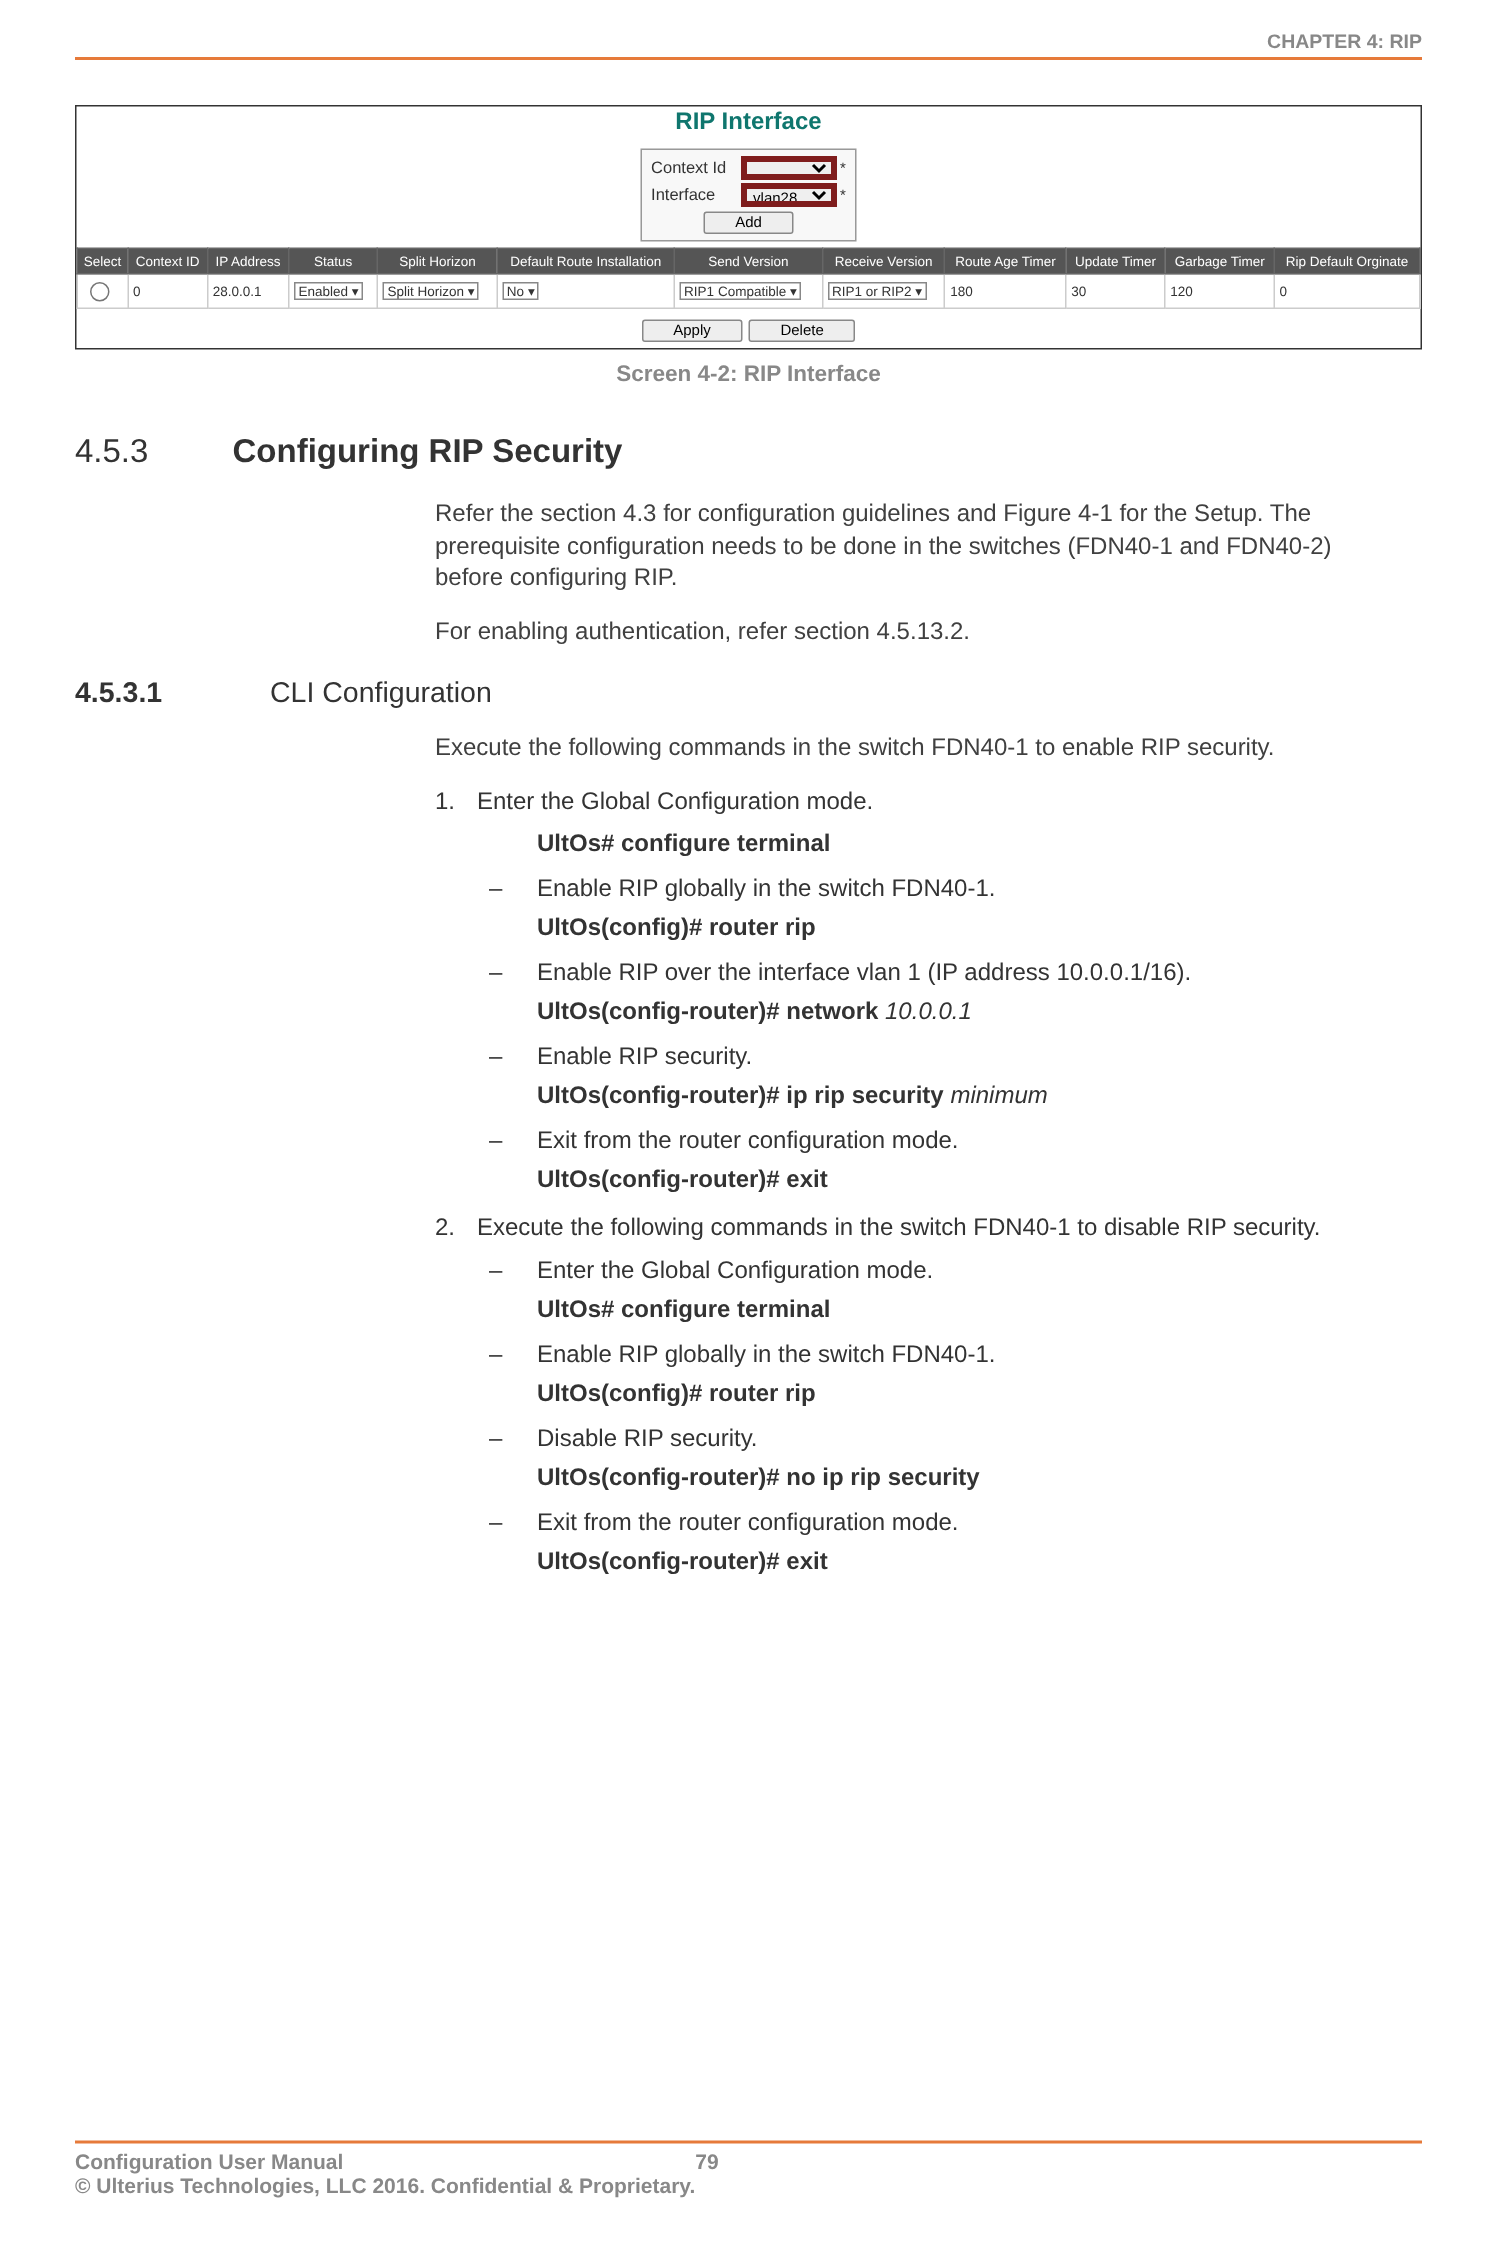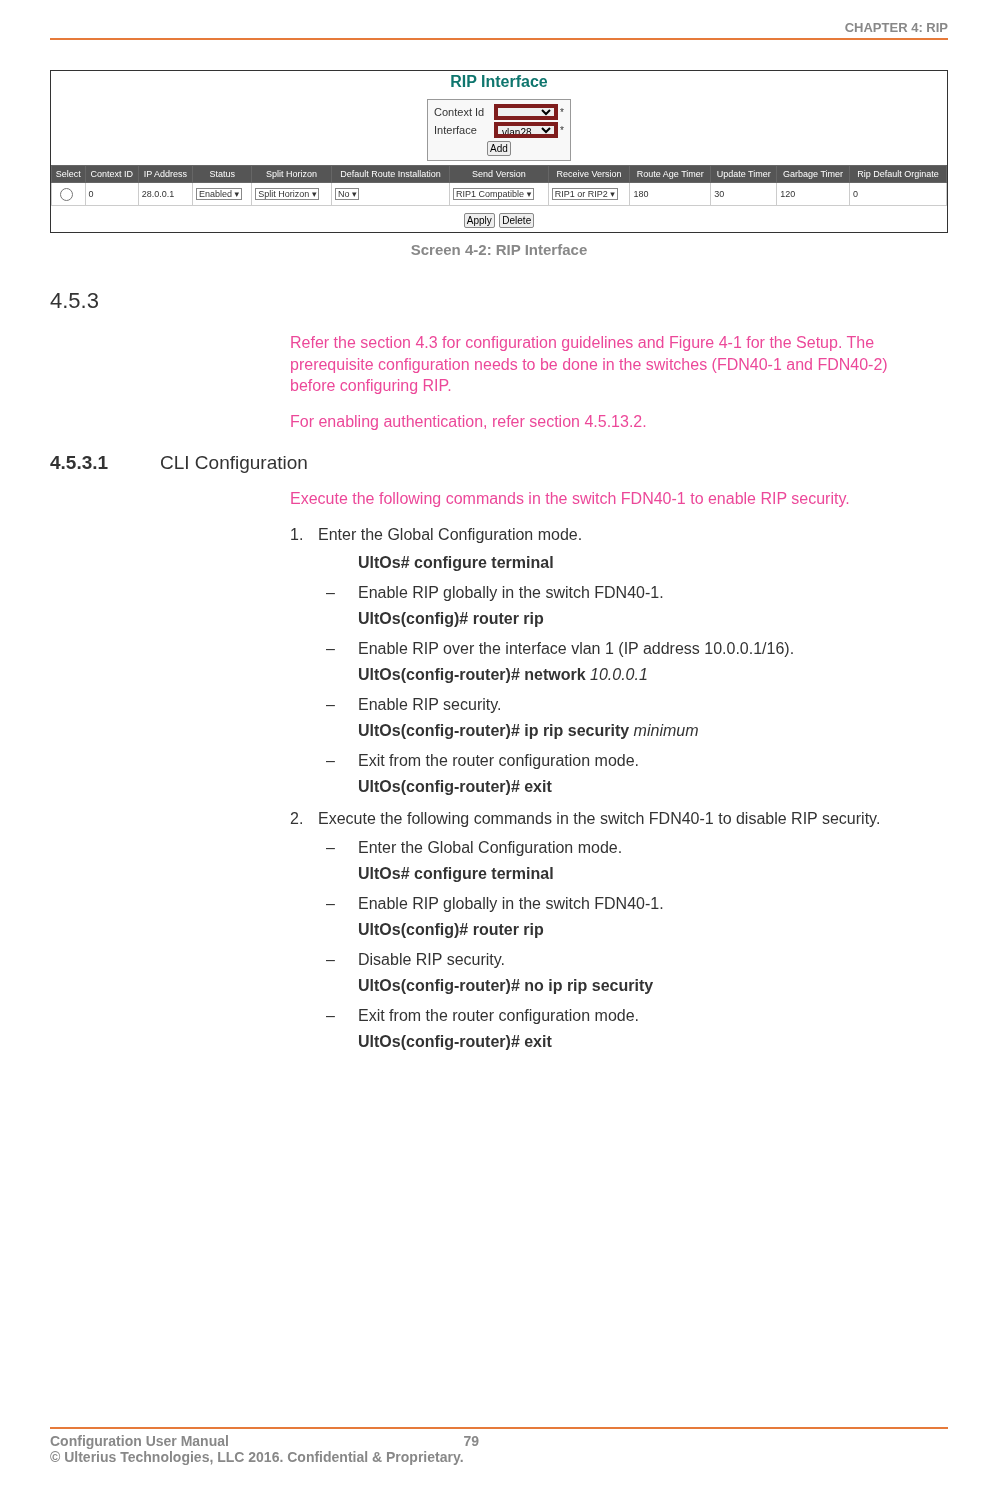--- a/index.html
+++ b/index.html
@@ -61,21 +61,21 @@
       font-size: 10px;
       margin-right: 2px;
     }
     .req { font-size: 10px; }
     .form-buttons {
       text-align: center;
       margin-top: 3px;
     }
     .btn {
       font-size: 10px;
-      padding: 1px 2px;
+      padding: 1px 20px;
       border: 1px solid #888;
       background: #eee;
       border-radius: 2px;
       text-align: center;
     }
     .grid-table {
       width: 100%;
       border-collapse: collapse;
       font-size: 9px;
     }
@@ -124,29 +124,30 @@
     .h3-title {
       font-size: 22px;
       font-weight: bold;
       color: #333;
     }
     .body-indent {
       margin-left: 240px;
       margin-right: 30px;
       font-size: 16px;
       line-height: 1.35;
-      color: #ec4899;
+      color: #404040;
     }
     .body-indent p {
       margin: 0 0 14px 0;
     }
     .h4-row {
       display: flex;
       align-items: baseline;
       margin: 20px 0 14px 0;
+      gap: 20px;
     }
     .h4-num {
       font-size: 19px;
       font-weight: bold;
       color: #333;
       width: 110px;
     }
     .h4-title {
       font-size: 19px;
       font-weight: normal;
@@ -270,20 +271,21 @@
     <div class="actions">
       <button class="btn">Apply</button>
       <button class="btn">Delete</button>
     </div>
   </div>
 
   <div class="caption">Screen 4-2: RIP Interface</div>
 
   <div class="h3-row">
     <div class="h3-num">4.5.3</div>
+    <div class="h3-title">Configuring RIP Security</div>
   </div>
 
   <div class="body-indent">
     <p>Refer the section 4.3 for configuration guidelines and Figure 4-1 for the Setup. The prerequisite configuration needs to be done in the switches (FDN40-1 and FDN40-2) before configuring RIP.</p>
     <p>For enabling authentication, refer section 4.5.13.2.</p>
   </div>
 
   <div class="h4-row">
     <div class="h4-num">4.5.3.1</div>
     <div class="h4-title">CLI Configuration</div>

